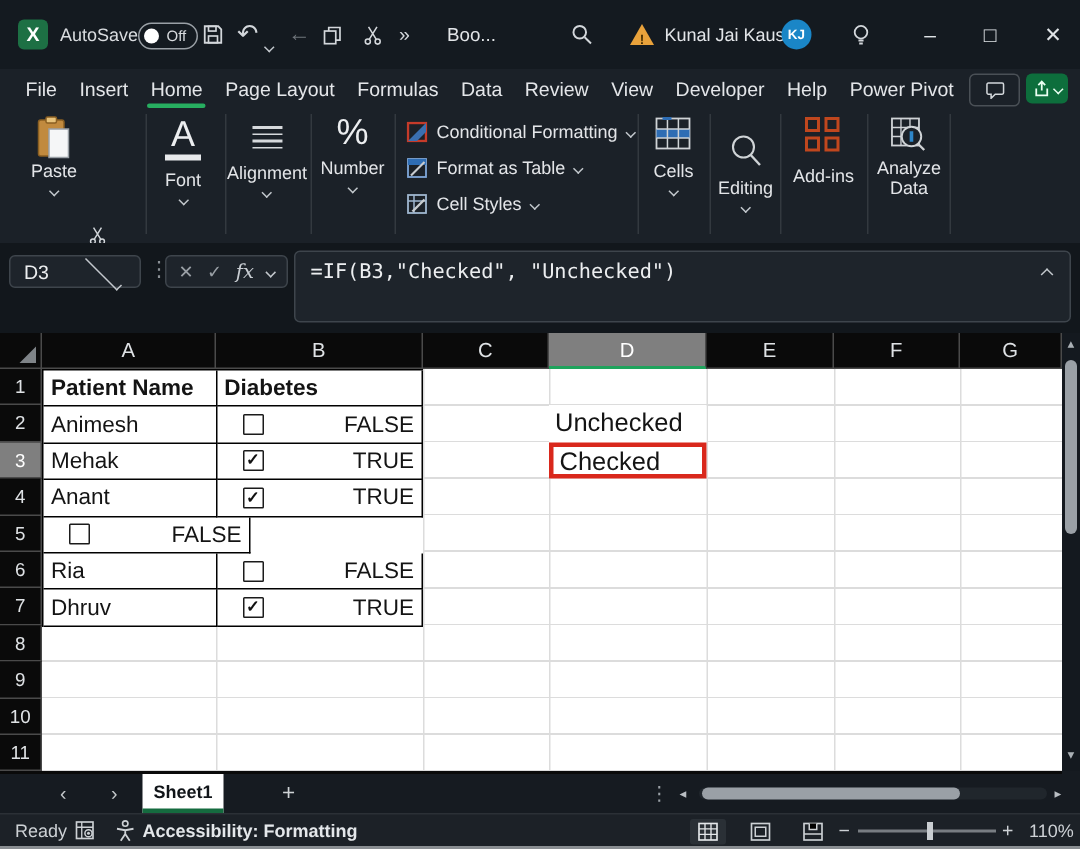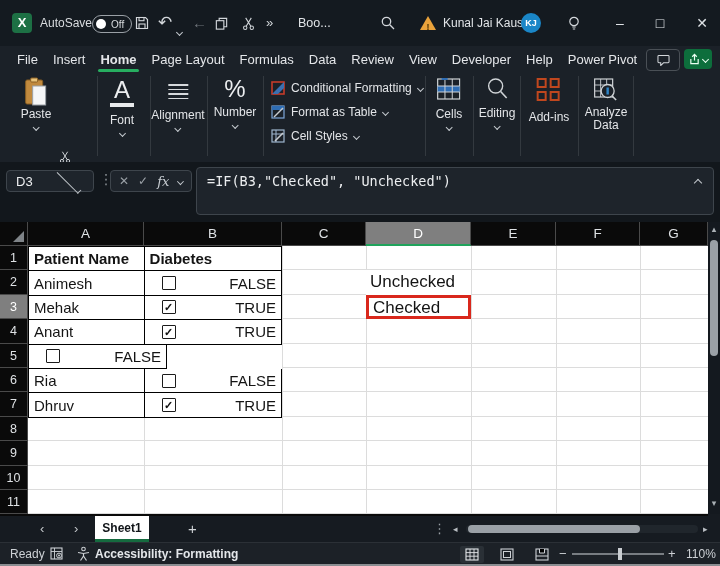--- a/index.html
+++ b/index.html
@@ -27,21 +27,21 @@
   .warn b{font-size:9px;color:#4a3000;line-height:16px;}
   .username{left:443px;top:0;font-size:12px;line-height:46px;color:#e2e5e8;}
   .kj{left:521px;top:13px;width:20px;height:20px;border-radius:50%;background:#1a86c7;color:#fff;
       font-size:9px;font-weight:bold;text-align:center;line-height:20px;}
   .winbtn{top:0;width:30px;height:46px;text-align:center;font-size:14px;line-height:46px;color:#dfe3e6;}
 
   
   .menubar{position:absolute;left:0;top:46px;width:720px;height:26px;background:#1b2128;
            display:flex;align-items:center;padding-left:17px;gap:15px;box-sizing:border-box;}
   .menu-item{font-size:13px;color:#e4e6e9;position:relative;white-space:nowrap;}
-  .menu-item.active{font-weight:bold;}
+  .menu-item.active{font-weight:normal;}
   .menu-item.active::after{content:"";position:absolute;left:-2px;right:-2px;bottom:-5px;height:3px;
            background:#27ae60;border-radius:2px;}
   .comment-btn{left:646px;top:49px;width:32px;height:20px;border:1px solid #4a5056;border-radius:4px;
            display:flex;align-items:center;justify-content:center;}
   .share-btn{left:684px;top:49px;width:28px;height:20px;background:#0d6e3c;border-radius:4px;
            display:flex;align-items:center;justify-content:center;gap:3px;}
 
   
   .ribbon{position:absolute;left:0;top:72px;width:720px;height:90px;background:#1b2128;border-bottom:2px solid #0c0f13;box-sizing:content-box;}
   .rsep{position:absolute;top:4px;width:1px;height:80px;background:#33393f;}
@@ -320,21 +320,21 @@
   <div class="rcol" style="left:449px;top:6px;">
     <svg width="24" height="22" viewBox="0 0 24 22">
       <rect x="1" y="1" width="22" height="20" fill="none" stroke="#cfd3d6" stroke-width="1.2"></rect>
       <rect x="1" y="8" width="22" height="6" fill="#2e6db4"></rect>
       <path d="M1 8 h22 M1 14 h22 M8.3 1 v20 M15.6 1 v20" stroke="#cfd3d6" stroke-width="1"></path>
       <rect x="5" y="-1" width="6" height="3" fill="#2e6db4"></rect>
     </svg>
     <span class="ritem-label" style="margin-top:7px;">Cells</span>
     <span class="chev sm" style="margin-top:4px;"></span>
   </div>
-  <div class="rcol" style="left:497px;top:5px;">
+  <div class="rcol" style="left:497px;top:17px;">
     <svg width="23" height="23" viewBox="0 0 23 23">
       <circle cx="10" cy="9" r="7" fill="none" stroke="#cfd3d6" stroke-width="1.4"></circle>
       <path d="M15 14.5 L21 21" stroke="#cfd3d6" stroke-width="1.6"></path>
     </svg>
     <span class="ritem-label" style="margin-top:6px;">Editing</span>
     <span class="chev sm" style="margin-top:4px;"></span>
   </div>
 
   <div class="rcol" style="left:549px;top:6px;">
     <span class="addins-grid">

